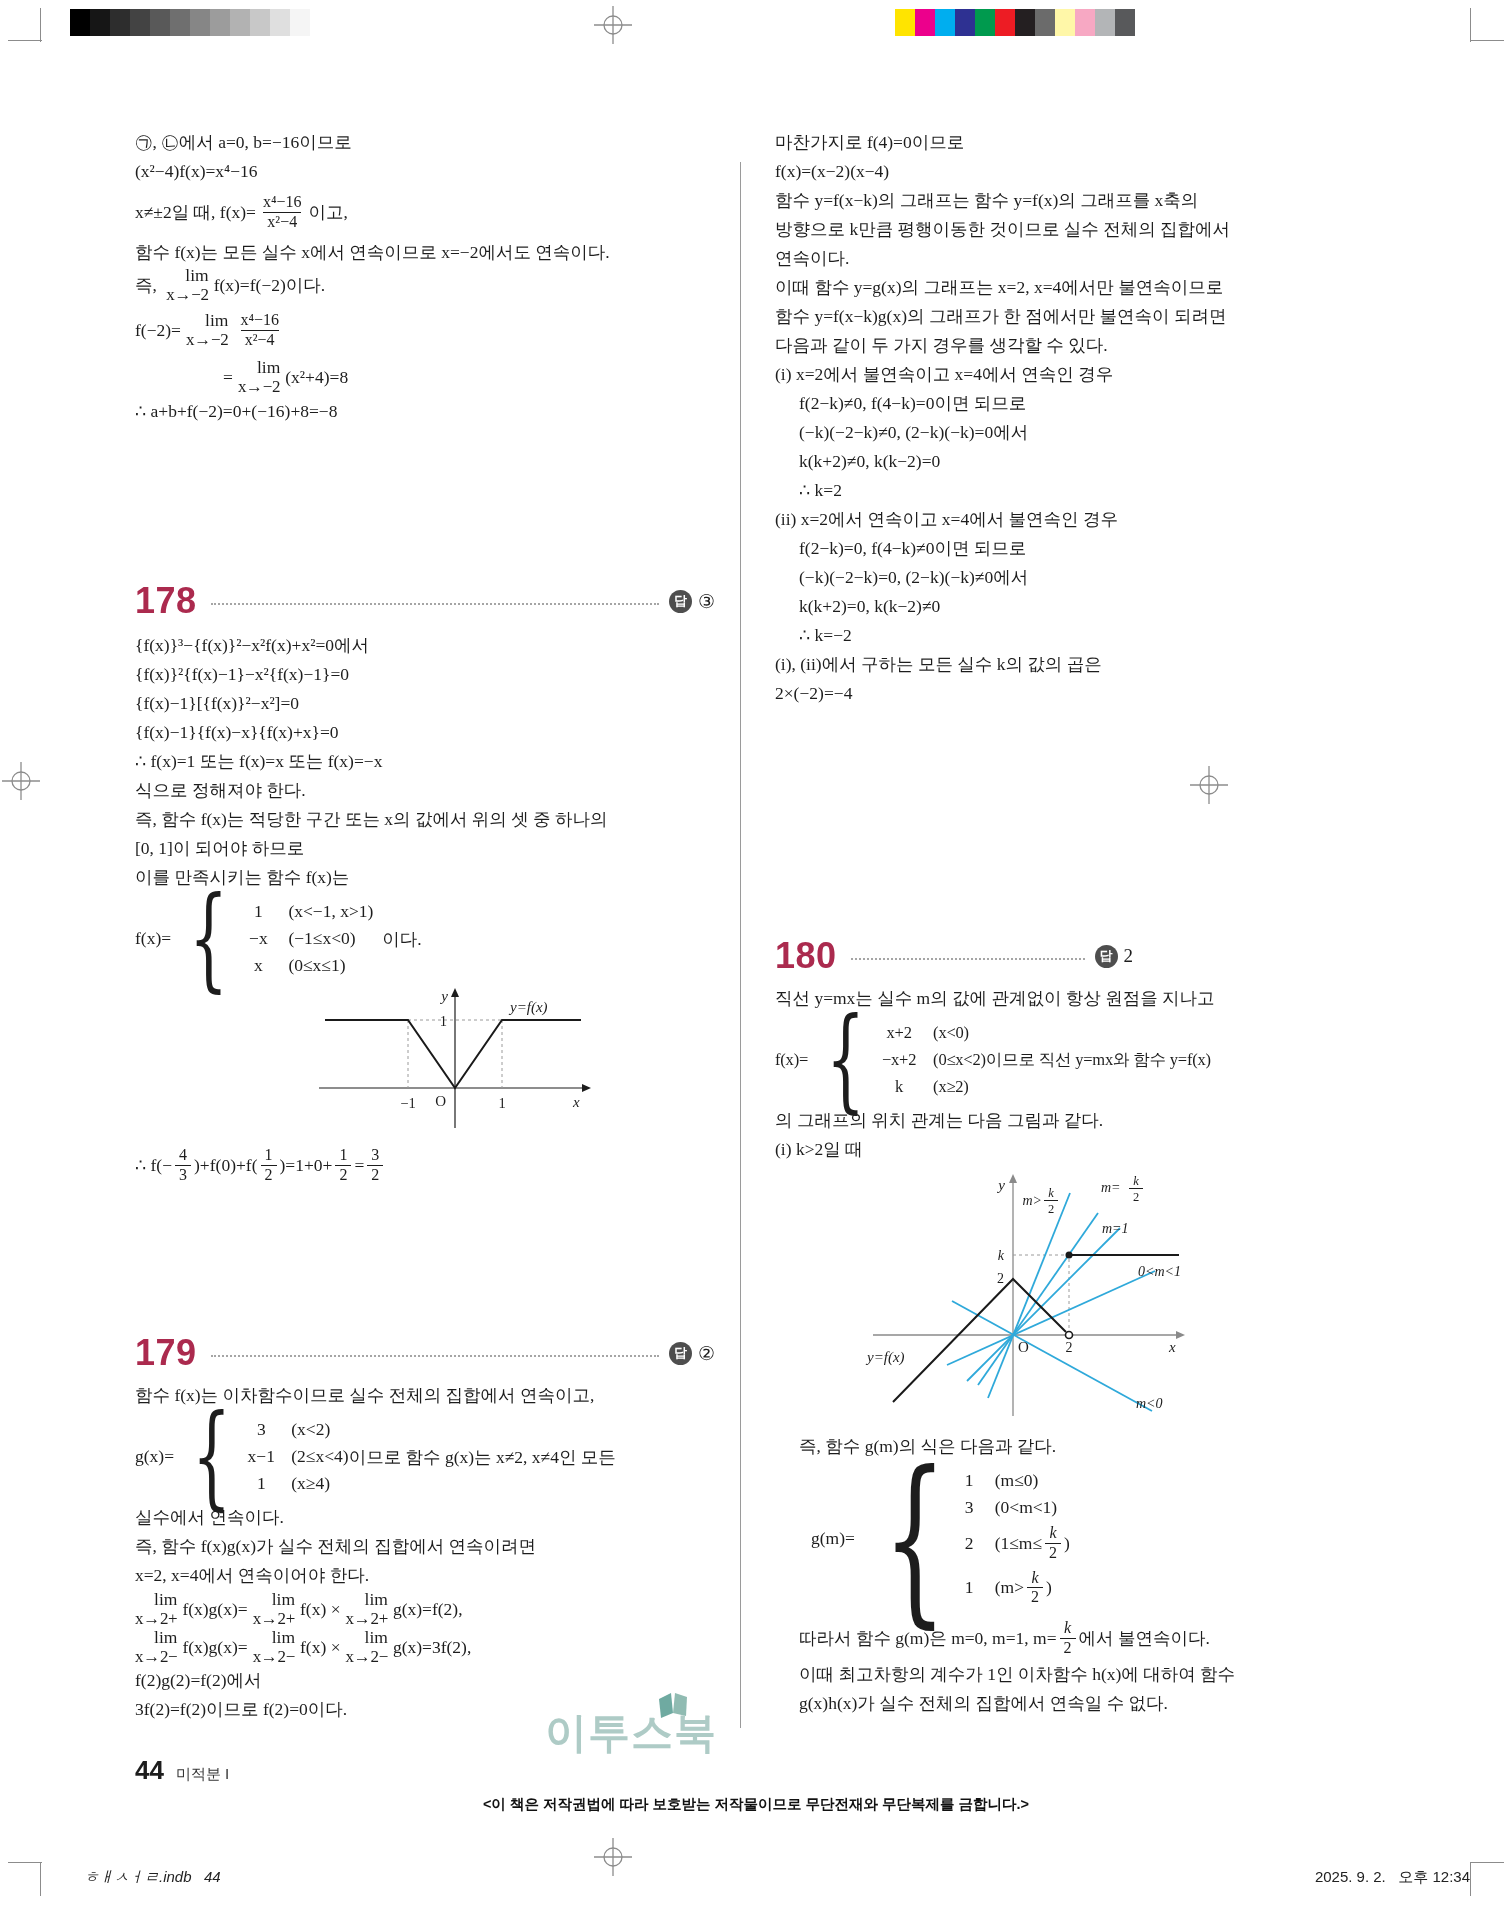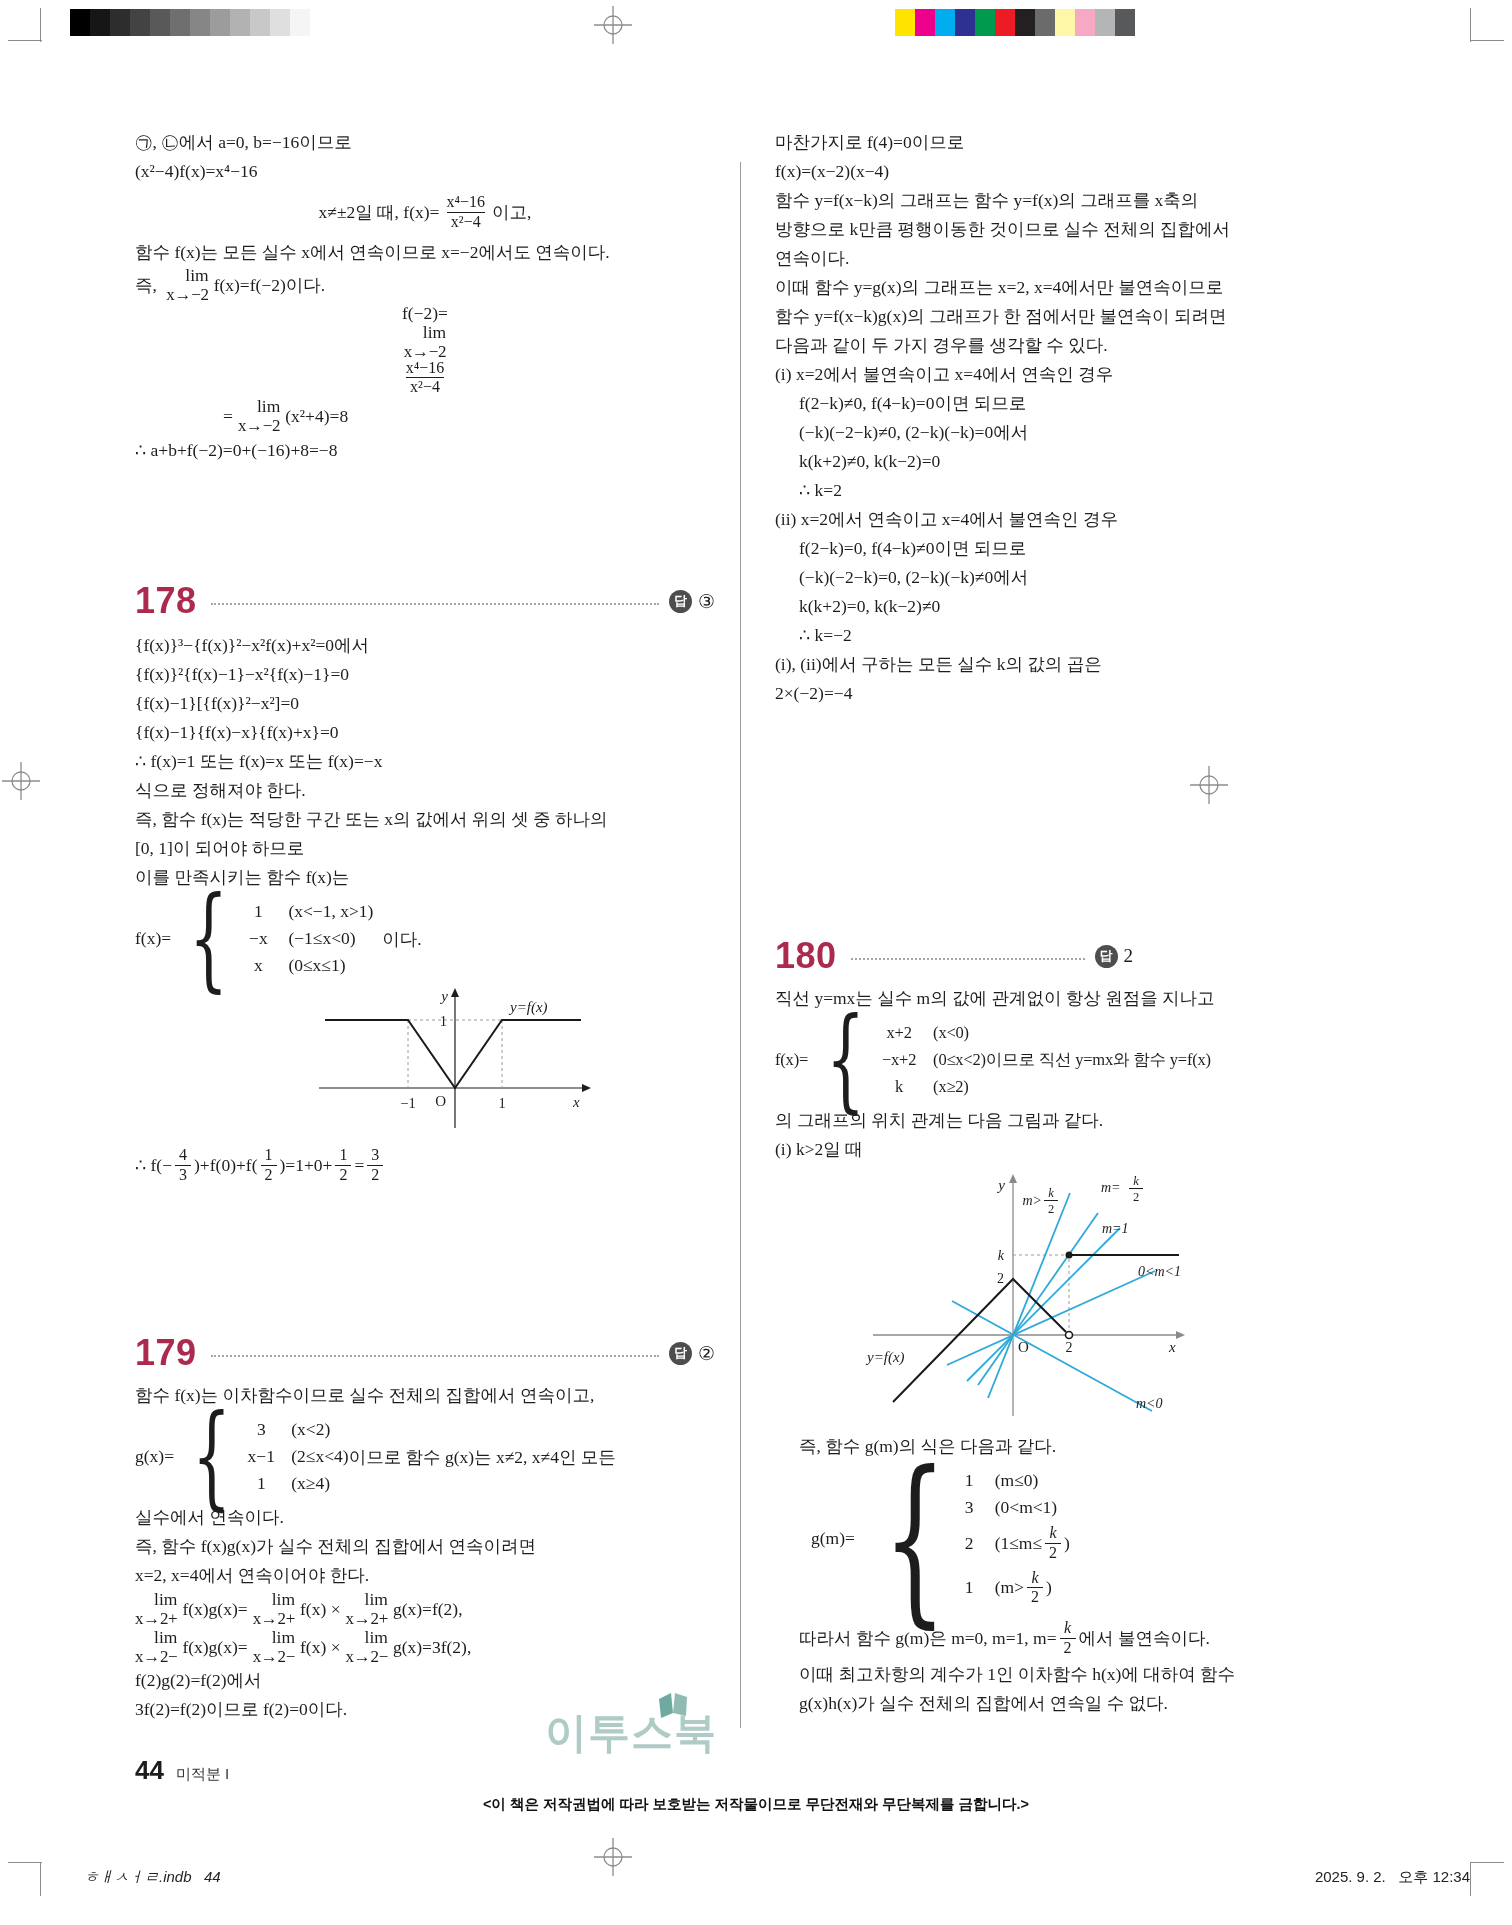--- a/index.html
+++ b/index.html
@@ -134,28 +134,28 @@
   <div class="cropline" style="left:8px;top:1862px;width:34px;height:1px;"></div>
   <div class="cropline" style="left:40px;top:1862px;width:1px;height:34px;"></div>
   <div class="cropline" style="left:1470px;top:1862px;width:34px;height:1px;"></div>
   <div class="cropline" style="left:1470px;top:1862px;width:1px;height:34px;"></div>
 
   <div class="divider" style="left:740px;top:162px;height:1566px;"></div>
 
   <div class="abs" style="left:135px;top:128px;width:580px;">
     <div class="line">㉠, ㉡에서 a=0, b=−16이므로</div>
     <div class="line">(x²−4)f(x)=x⁴−16</div>
-    <div class="mline" style="min-height:52px;justify-content:center;">
+    <div class="mline" style="min-height:52px;">
       <span>x≠±2일 때, f(x)=</span><span class="frac"><span class="fnum">x⁴−16</span><span class="fden">x²−4</span></span><span>이고,</span>
     </div>
     <div class="line">함수 f(x)는 모든 실수 x에서 연속이므로 x=−2에서도 연속이다.</div>
     <div class="mline" style="min-height:36px;">
       <span>즉, </span><span class="lim"><span class="lw">lim</span><span class="ls">x→−2</span></span><span>f(x)=f(−2)이다.</span>
     </div>
-    <div class="mline" style="min-height:54px;flex-direction:column;">
+    <div class="mline" style="min-height:54px;">
       <span>f(−2)=</span><span class="lim"><span class="lw">lim</span><span class="ls">x→−2</span></span><span class="frac"><span class="fnum">x⁴−16</span><span class="fden">x²−4</span></span>
     </div>
     <div class="mline indent1" style="min-height:40px;">
       <span>=</span><span class="lim"><span class="lw">lim</span><span class="ls">x→−2</span></span><span>(x²+4)=8</span>
     </div>
     <div class="line">∴ a+b+f(−2)=0+(−16)+8=−8</div>
   </div>
 
   <div class="abs" style="left:135px;top:583px;width:580px;">
     <div class="phead">

